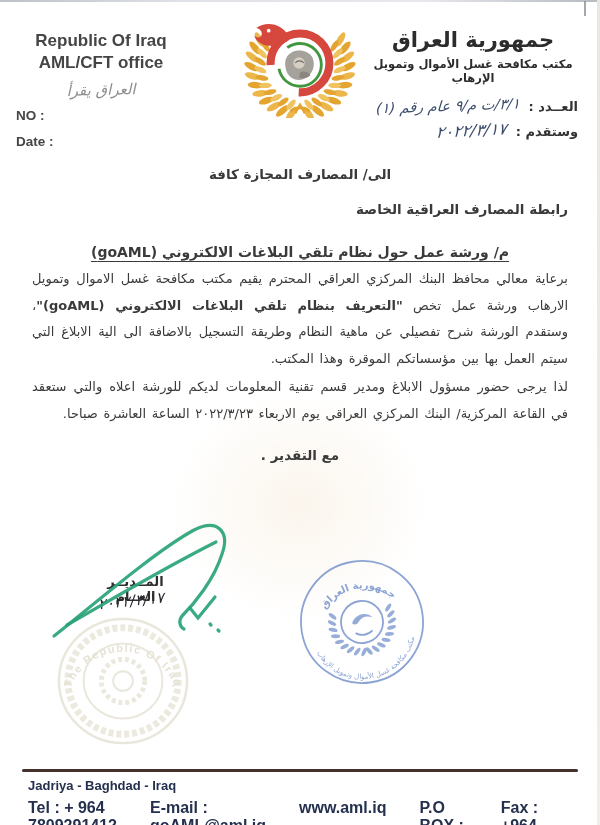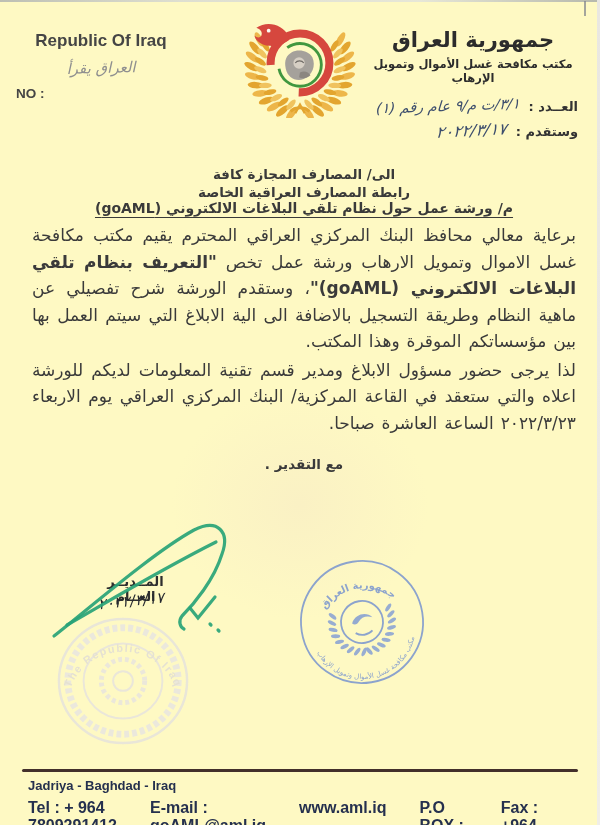--- a/index.html
+++ b/index.html
@@ -1,19 +1,19 @@
 <!DOCTYPE html>
 <html lang="ar"><head>
 <meta charset="utf-8">
 <style>
   * { margin:0; padding:0; box-sizing:border-box; }
   body { background:#e8e6e0; font-family:"DejaVu Sans", sans-serif; }
   .page {
     position:relative; width:600px; height:825px; margin:0 auto;
-    background:#fef9c3; overflow:hidden; color:#3b3b3b;
+    background:#ffffff; overflow:hidden; color:#3b3b3b;
   }
   
   .edge-top{position:absolute;top:0;left:0;right:0;height:2px;
     background:linear-gradient(90deg,#9aa0ab,#cdd1d8 30%,#dadde2 70%,#8f95a0);opacity:.65;}
   .edge-mark{position:absolute;top:1px;right:14px;width:2px;height:15px;background:#7d828c;opacity:.7;}
   .edge-right{position:absolute;top:0;bottom:0;right:0;width:3px;
     background:linear-gradient(180deg,#e9e7e1,#f0eee8);}
   .watermark{position:absolute;left:160px;top:380px;width:280px;height:250px;z-index:0;
     background:radial-gradient(ellipse at center, rgba(242,224,198,.33), rgba(242,224,198,0) 65%);}
 
@@ -33,27 +33,27 @@
   .hdr-right{position:absolute;right:12px;top:28px;width:230px;direction:rtl;text-align:center;z-index:2;}
   .ar-title{font-size:21px;font-weight:bold;color:#2c2c2c;letter-spacing:0;}
   .ar-sub{font-size:11.5px;font-weight:bold;color:#2c2c2c;margin-top:5px;}
   .hdr-fields{position:absolute;right:22px;top:98px;width:235px;direction:rtl;z-index:2;}
   .fld{font-size:13px;font-weight:bold;color:#333;margin-bottom:7px;text-align:right;}
   .hand{color:#3d4e6d;font-size:14.5px;font-weight:normal;display:inline-block;
     transform:rotate(-2deg) skewX(-6deg);font-style:italic;margin-right:4px;}
   .hand-date{font-size:16px;transform:rotate(-3deg) skewX(-8deg);letter-spacing:1px;}
 
   
-  .letter{position:absolute;left:32px;right:24px;top:166px;direction:rtl;z-index:2;color:#3a3a3a;}
+  .letter{position:absolute;left:32px;right:32px;top:166px;direction:rtl;z-index:2;color:#3a3a3a;}
   .to1{text-align:center;font-size:13.5px;font-weight:700;}
-  .to2{text-align:center;font-size:13.5px;font-weight:700;margin-top:2px;}
-  .subject{text-align:center;font-size:14px;font-weight:700;
+  .to2{font-size:13.5px;font-weight:700;margin-top:19px;}
+  .subject{text-align:center;font-size:14px;font-weight:700;margin-top:27px;
     text-decoration:underline;text-underline-offset:4px;}
   .greeting{text-align:right;font-size:13.5px;font-weight:700;margin-top:16px;}
-  .para{text-align:justify;font-size:17px;line-height:26.5px;margin-top:6px;word-spacing:1.5px;}
+  .para{text-align:justify;font-size:13px;line-height:26.5px;margin-top:6px;word-spacing:1.5px;}
   .para b{font-weight:700;}
   .para2{margin-top:2px;}
   .closing{text-align:center;font-size:13.5px;font-weight:700;margin-top:20px;}
 
   
   .sig-title{position:absolute;left:88px;top:574px;width:95px;text-align:center;direction:rtl;
     font-size:13px;font-weight:600;color:#2e2e2e;z-index:3;}
   .sig-date{position:absolute;left:76px;top:592px;width:110px;text-align:center;
     color:#26292f;font-size:15px;font-style:italic;letter-spacing:1px;
     transform:rotate(-6deg);z-index:3;}
@@ -89,22 +89,24 @@
 
 <div class="page">
 
   <div class="edge-top"></div>
   <div class="edge-mark"></div>
   <div class="edge-right"></div>
   <div class="watermark"></div>
 
   <div class="hdr-left">
     <div class="en1">Republic Of Iraq</div>
+    <div class="en1">AML/CFT office</div>
     <div class="slogan">العراق يقرأ</div>
     <div class="nofield">NO :</div>
+    <div class="nofield">Date :</div>
   </div>
 
   <div class="hdr-logo">
     <svg viewBox="0 0 160 118" xmlns="http://www.w3.org/2000/svg">
       <g id="wreathL">
           <ellipse cx="71.14394293898656" cy="113.2251954036226" rx="3.4" ry="8.4" transform="rotate(218 71.14394293898656 113.2251954036226)" fill="#edb64a"></ellipse>
           <ellipse cx="61.47418724587812" cy="110.516252606863" rx="3.4" ry="8.4" transform="rotate(229.3 61.47418724587812 110.516252606863)" fill="#e3a52f"></ellipse>
           <ellipse cx="52.522689964649985" cy="105.96507224736452" rx="3.4" ry="8.4" transform="rotate(240.6 52.522689964649985 105.96507224736452)" fill="#edb64a"></ellipse>
           <ellipse cx="44.636506757933546" cy="99.74810669569686" rx="3.4" ry="8.4" transform="rotate(251.9 44.636506757933546 99.74810669569686)" fill="#e3a52f"></ellipse>
           <ellipse cx="38.12139033418111" cy="92.10639195190603" rx="3.4" ry="8.4" transform="rotate(263.2 38.12139033418111 92.10639195190603)" fill="#edb64a"></ellipse>

